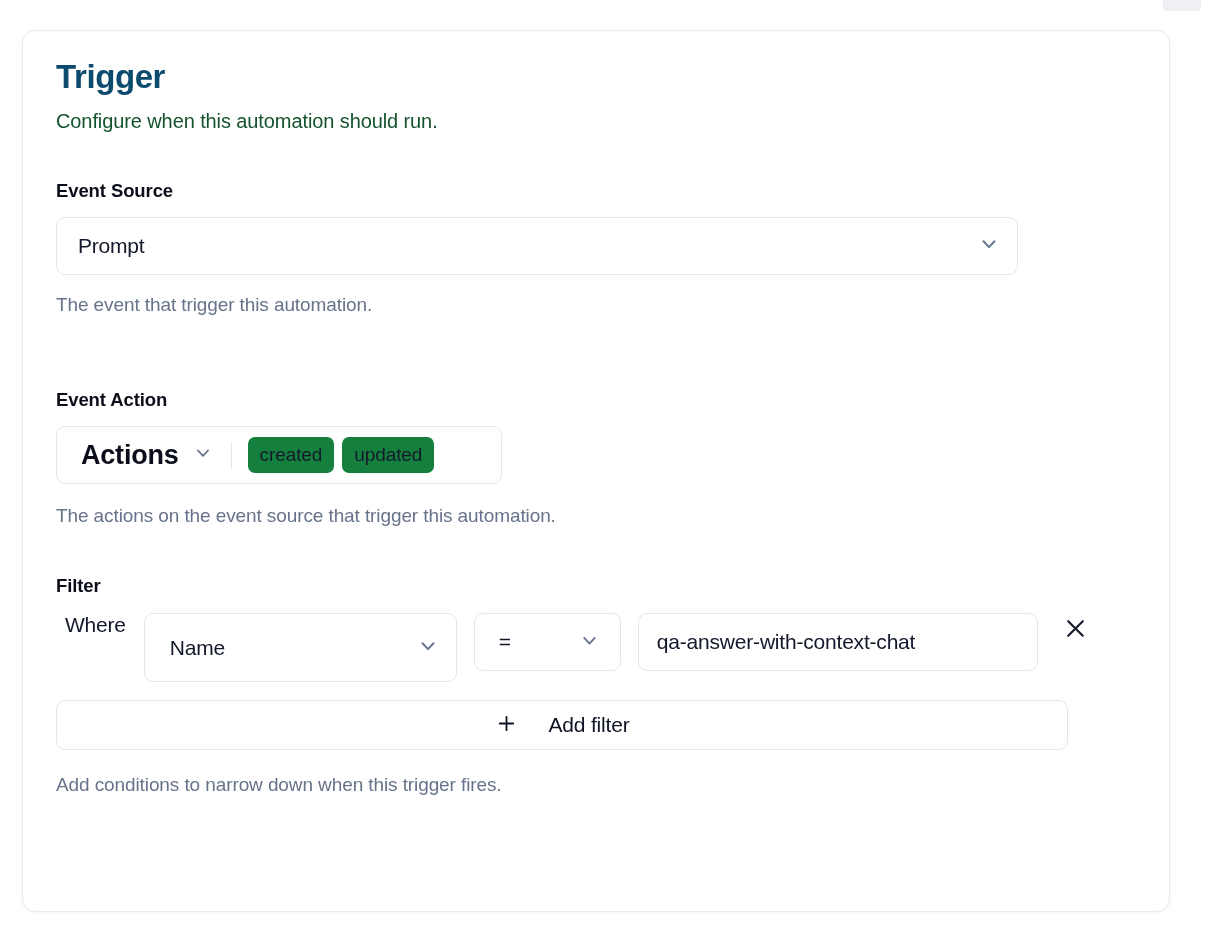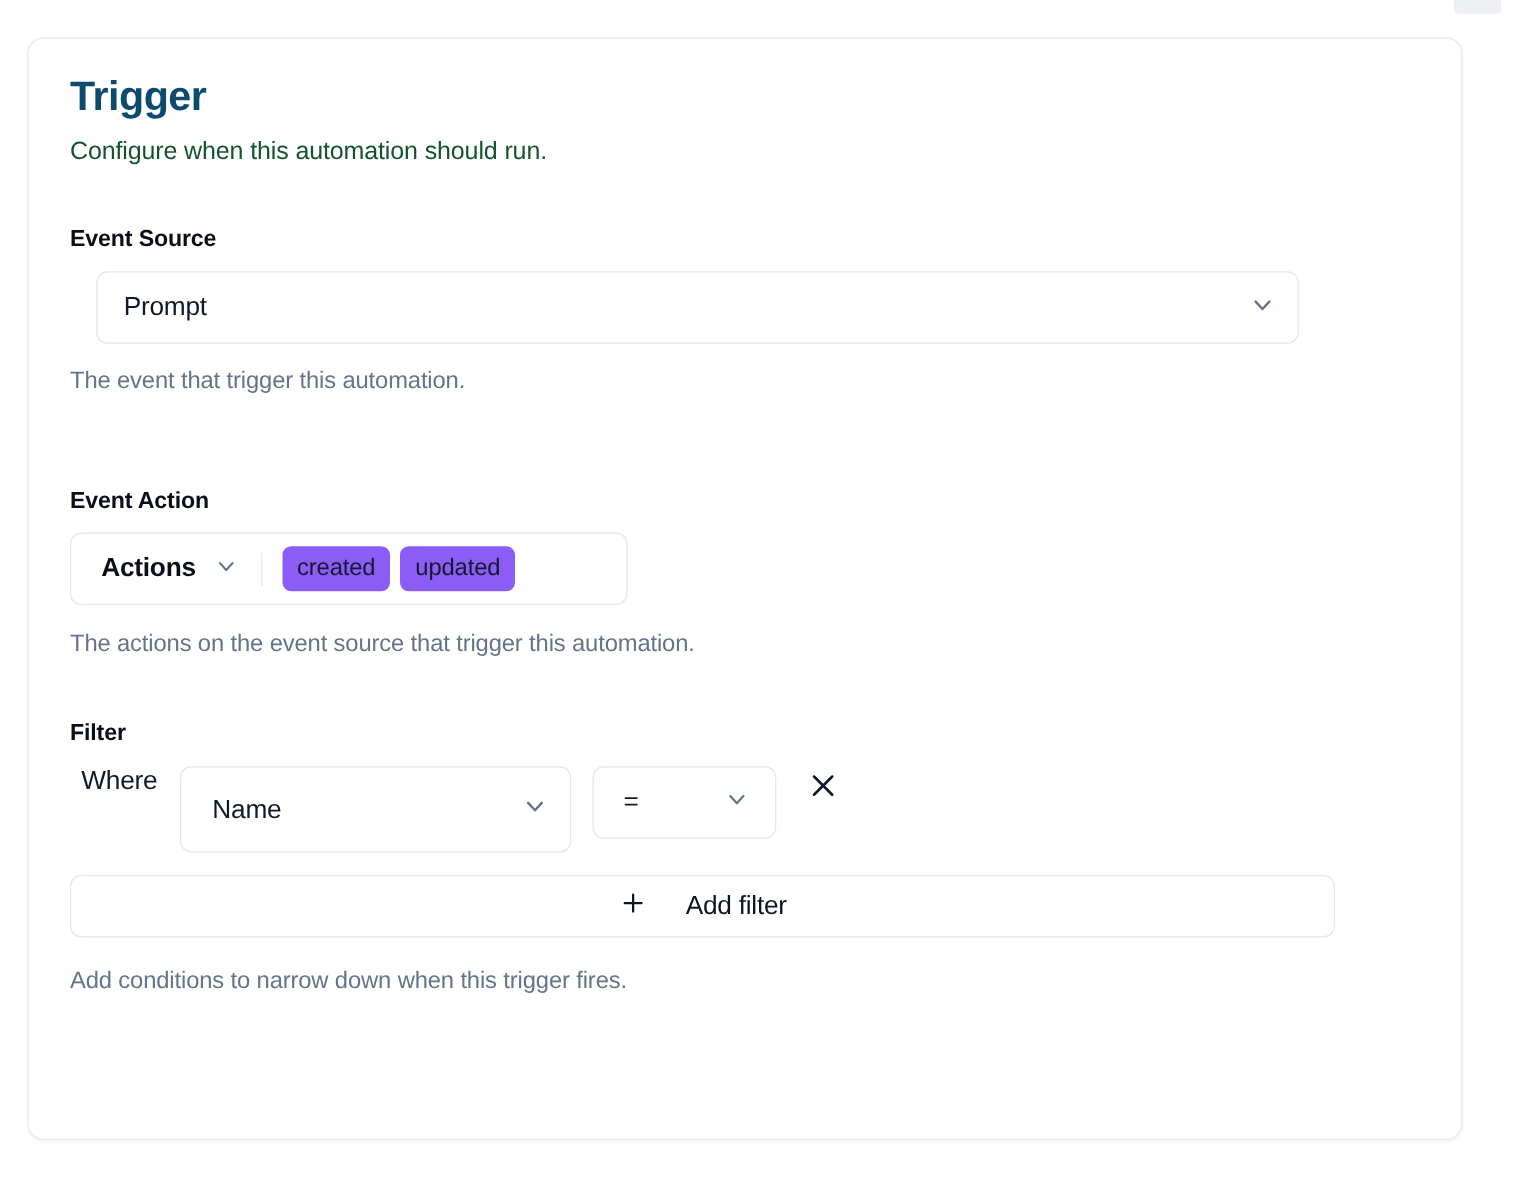--- a/index.html
+++ b/index.html
@@ -85,21 +85,20 @@
     display: flex;
     align-items: center;
   }
 
   .select-full {
     width: 962px;
     height: 58px;
     margin-top: 14px;
     padding: 0 17px 0 21px;
     justify-content: space-between;
-    margin-left: 21px;
   }
   .select-value {
     font-size: 21px;
     color: #12172a;
     letter-spacing: -0.2px;
   }
 
   .chev {
     display: block;
     flex: none;
@@ -115,39 +114,39 @@
     padding: 0 15px 0 24px;
     gap: 0;
   }
   .action-trigger {
     display: flex;
     align-items: center;
     gap: 14px;
     padding-right: 18px;
   }
   .action-trigger-label {
-    font-size: 21px;
+    font-size: 27px;
     font-weight: 700;
     color: #0b0e1a;
     letter-spacing: -0.2px;
   }
   .combo-divider {
     width: 1px;
     height: 27px;
     background: #e3e6ec;
     flex: none;
   }
   .pill-group {
     display: flex;
     align-items: center;
     gap: 8px;
     padding-left: 16px;
   }
   .pill {
-    background: #8b5cf6;
+    background: #15803d;
     border-radius: 7px;
     padding: 7px 12px;
     font-size: 19px;
     line-height: 22px;
     color: #141a2c;
     letter-spacing: -0.1px;
     white-space: nowrap;
   }
   .helper-event-action { margin-top: 19px; }
 
@@ -288,20 +287,23 @@
 
       <div class="control filter-operator">
         <span class="op-text">=</span>
         <span class="chev">
           <svg width="21" height="21" viewBox="0 0 24 24" fill="none" stroke="#64748b" stroke-width="2.1" stroke-linecap="round" stroke-linejoin="round">
               <polyline points="6 9 12 15.5 18 9"></polyline>
             </svg>
         </span>
       </div>
 
+      <div class="control filter-value">
+        <span class="field-text">qa-answer-with-context-chat</span>
+      </div>
 
       <button class="remove-filter">
         <span>
           <svg width="25" height="25" viewBox="0 0 24 24" fill="none" stroke="#111827" stroke-width="2" stroke-linecap="round">
               <line x1="5" y1="5" x2="19" y2="19"></line>
               <line x1="19" y1="5" x2="5" y2="19"></line>
             </svg>
         </span>
       </button>
     </div>

